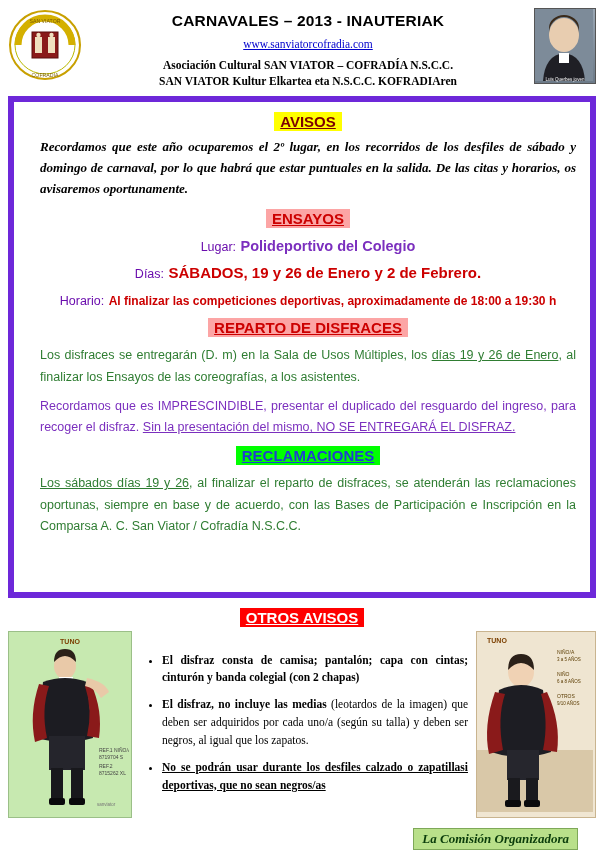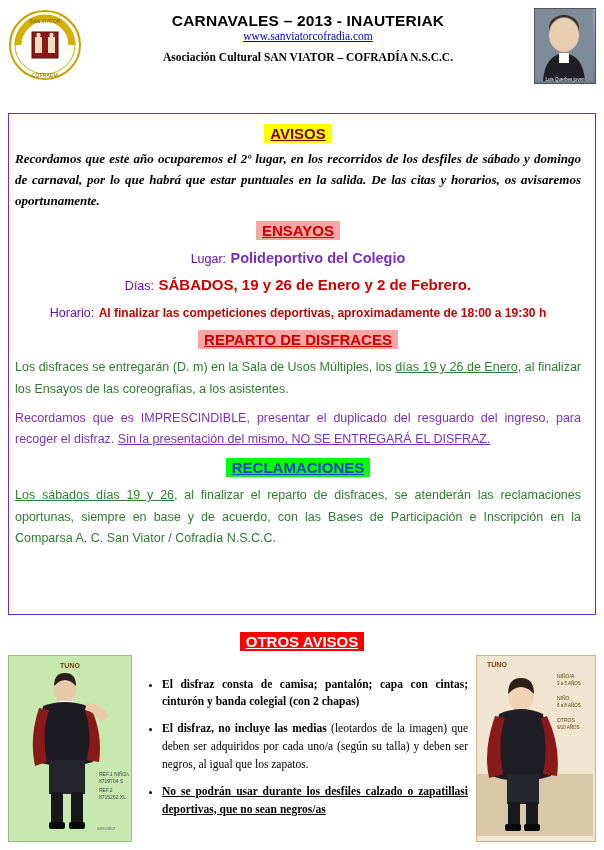--- a/index.html
+++ b/index.html
@@ -47,21 +47,21 @@
     font-family: "Liberation Sans", sans-serif;
     font-weight: bold;
     font-size: 15.5px;
     letter-spacing: 0.2px;
   }
   .doc-url {
     font-family: "Liberation Serif", serif;
     font-size: 11.5px;
     color: #0000cc;
     text-decoration: underline;
-    margin-top: 0;
+    margin-top: 8px;
   }
   .assoc-line {
     font-family: "Liberation Serif", serif;
     font-size: 11.5px;
     font-weight: bold;
     margin-top: 9px;
   }
   .assoc-line2 {
     font-family: "Liberation Serif", serif;
     font-size: 11.5px;
@@ -84,23 +84,23 @@
     left: 0;
     right: 0;
     text-align: center;
     font-size: 4.5px;
     color: #fff;
     font-family: "Liberation Sans", sans-serif;
   }
 
   
   .main-box {
-    border: 1px solid #6d28d9;
-    margin: 17px 8px;
-    padding: 8px 12px 6px 4px;
+    border: 6px solid #6d28d9;
+    margin: 0 8px;
+    padding: 8px 12px 6px 24px;
     box-sizing: border-box;
     height: 502px;
   }
 
   .sec-title-wrap { text-align: center; margin: 2px 0 6px 0; }
   .sec-title {
     display: inline-block;
     font-family: "Liberation Sans", sans-serif;
     font-weight: bold;
     font-size: 15px;
@@ -264,20 +264,21 @@
         <rect x="40" y="29" width="7" height="16" fill="#f0e0c0"></rect>
         <circle cx="30.5" cy="27" r="2.2" fill="#f0e0c0"></circle>
         <circle cx="43.5" cy="27" r="2.2" fill="#f0e0c0"></circle>
       </svg>
     </div>
 
     <div class="header-center">
       <div class="doc-title">CARNAVALES – 2013 - INAUTERIAK</div>
       <div class="doc-url">www.sanviatorcofradia.com</div>
       <div class="assoc-line">Asociación Cultural SAN VIATOR – COFRADÍA N.S.C.C.</div>
+      <div class="assoc-line2">SAN VIATOR Kultur Elkartea eta N.S.C.C. KOFRADIAren</div>
     </div>
 
     <div class="photo-right">
       <svg width="58" height="72" viewBox="0 0 58 72" aria-hidden="true">
         <rect width="58" height="72" fill="#7d8b99"></rect>
         <ellipse cx="29" cy="26" rx="15" ry="17" fill="#e8cdb0"></ellipse>
         <path d="M14 24 a15 16 0 0 1 30 0 l0 -5 a15 13 0 0 0 -30 0 z" fill="#3a2a1a"></path>
         <path d="M8 72 q2 -26 21 -28 q19 2 21 28 z" fill="#1f1f25"></path>
         <rect x="24" y="44" width="10" height="10" fill="#ffffff"></rect>
       </svg>

